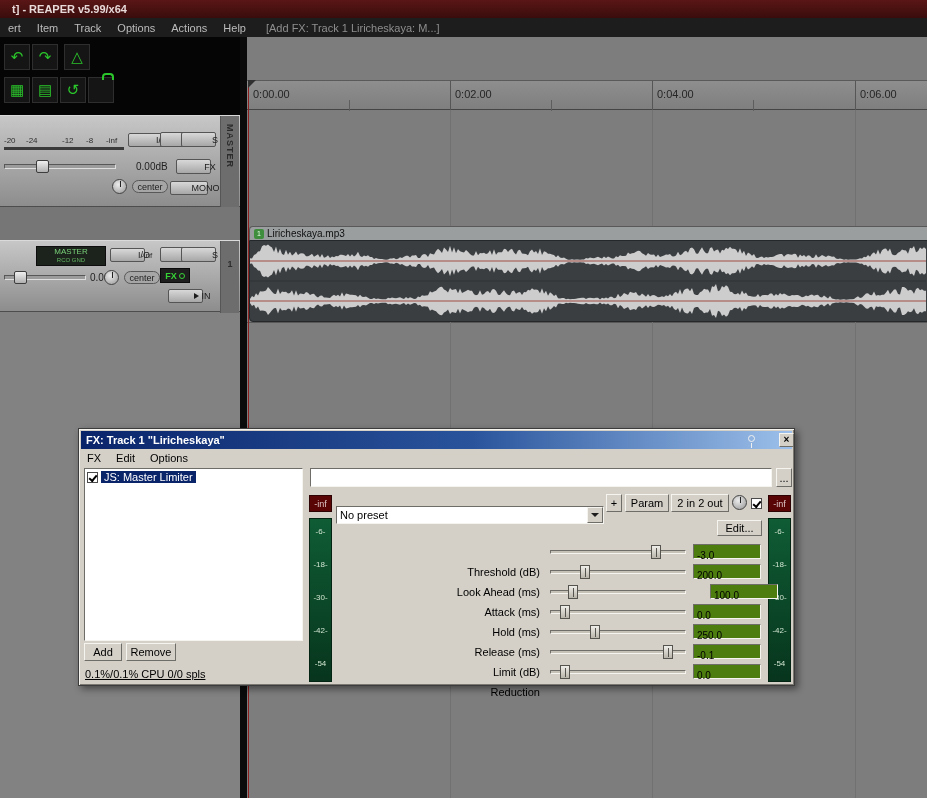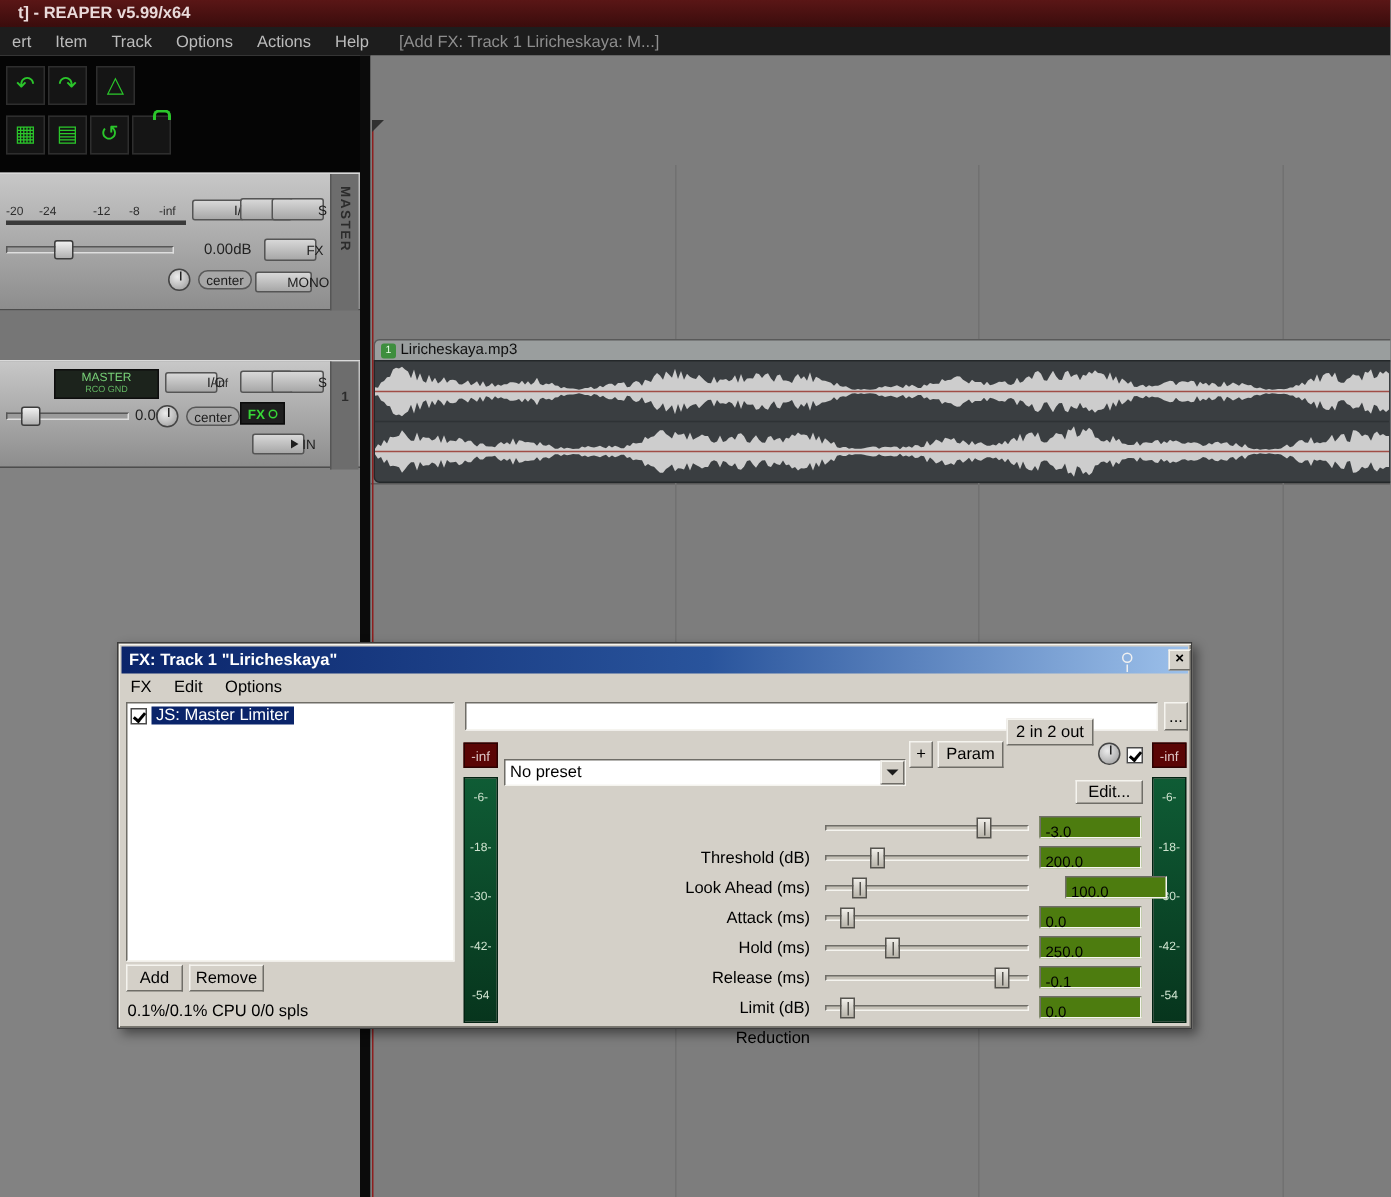--- a/index.html
+++ b/index.html
@@ -183,20 +183,33 @@
       </div>
       <div class="vstrip" style="left:220px;height:72px;">
           <span style="font-weight:bold;color:#2c2c2c;margin-top:18px;">1</span>
         </div>
     </div>
   </div>
 
   <div class="divider abs"></div>
 
   <div class="arrange abs">
+    <div class="ruler">
+      <div class="tickline" style="left:1px;"></div>
+      <div class="tickline" style="left:203px;"></div>
+      <div class="tickline" style="left:405px;"></div>
+      <div class="tickline" style="left:608px;"></div>
+      <div class="minortick" style="left:102px;"></div>
+      <div class="minortick" style="left:304px;"></div>
+      <div class="minortick" style="left:506px;"></div>
+      <span class="ticklabel" style="left:6px;">0:00.00</span>
+      <span class="ticklabel" style="left:208px;">0:02.00</span>
+      <span class="ticklabel" style="left:410px;">0:04.00</span>
+      <span class="ticklabel" style="left:613px;">0:06.00</span>
+    </div>
 
     <div class="gridline" style="left:203px;top:73px;height:688px;"></div>
     <div class="gridline" style="left:405px;top:73px;height:688px;"></div>
     <div class="gridline" style="left:608px;top:73px;height:688px;"></div>
 
     <div class="cursor" style="left:1px;top:43px;height:718px;"></div>
     <div class="cursor-flag" style="left:1px;top:43px;"></div>
 
     <div class="item" style="left:2px;top:189px;width:812px;">
       <div class="item-header">
@@ -234,21 +247,21 @@
         <span class="sel-name">JS: Master Limiter</span>
       </div>
     </div>
     <div class="fxbtn raised" style="left:5px;top:214px;width:38px;height:18px;">
         <span>Add</span>
       </div>
     <div class="fxbtn raised" style="left:47px;top:214px;width:50px;height:18px;">
         <span>Remove</span>
       </div>
     <span class="abs" style="left:84px;top:666px;"></span>
-    <div class="abs" style="left:6px;top:239px;font-size:11px;">0.1%/0.1% CPU 0/0 spls</div>
+    <div class="abs" style="left:6px;top:239px;font-size:11px;text-decoration:underline;">0.1%/0.1% CPU 0/0 spls</div>
 
     <div class="sunken abs" style="left:231px;top:39px;width:462px;height:19px;padding:2px 3px;font-size:11px;"><span></span></div>
     <div class="fxbtn raised" style="left:697px;top:39px;width:16px;height:19px;">
         <span>...</span>
       </div>
 
     <div class="inf" style="left:230px;top:66px;width:23px;height:17px;">
         <span>-inf</span>
       </div>
     <div class="drop" style="left:257px;top:65px;width:268px;height:18px;">
@@ -256,21 +269,21 @@
       <span class="drop-btn">
           <span class="tri-d"></span>
         </span>
     </div>
     <div class="fxbtn raised" style="left:527px;top:65px;width:16px;height:18px;">
         <span>+</span>
       </div>
     <div class="fxbtn raised" style="left:546px;top:65px;width:44px;height:18px;">
         <span>Param</span>
       </div>
-    <div class="fxbtn raised" style="left:592px;top:50px;width:58px;height:18px;">
+    <div class="fxbtn raised" style="left:592px;top:65px;width:58px;height:18px;">
         <span>2 in 2 out</span>
       </div>
     <div class="knob" style="left:653px;top:66px;position:absolute;"></div>
     <span class="cbox checked" style="position:absolute;left:672px;top:69px;"></span>
     <div class="inf" style="left:689px;top:66px;width:23px;height:17px;">
         <span>-inf</span>
       </div>
 
     <div class="meter" style="left:230px;top:89px;width:23px;height:164px;">
       <span class="mlabel" style="top:8px;">-6-</span>

